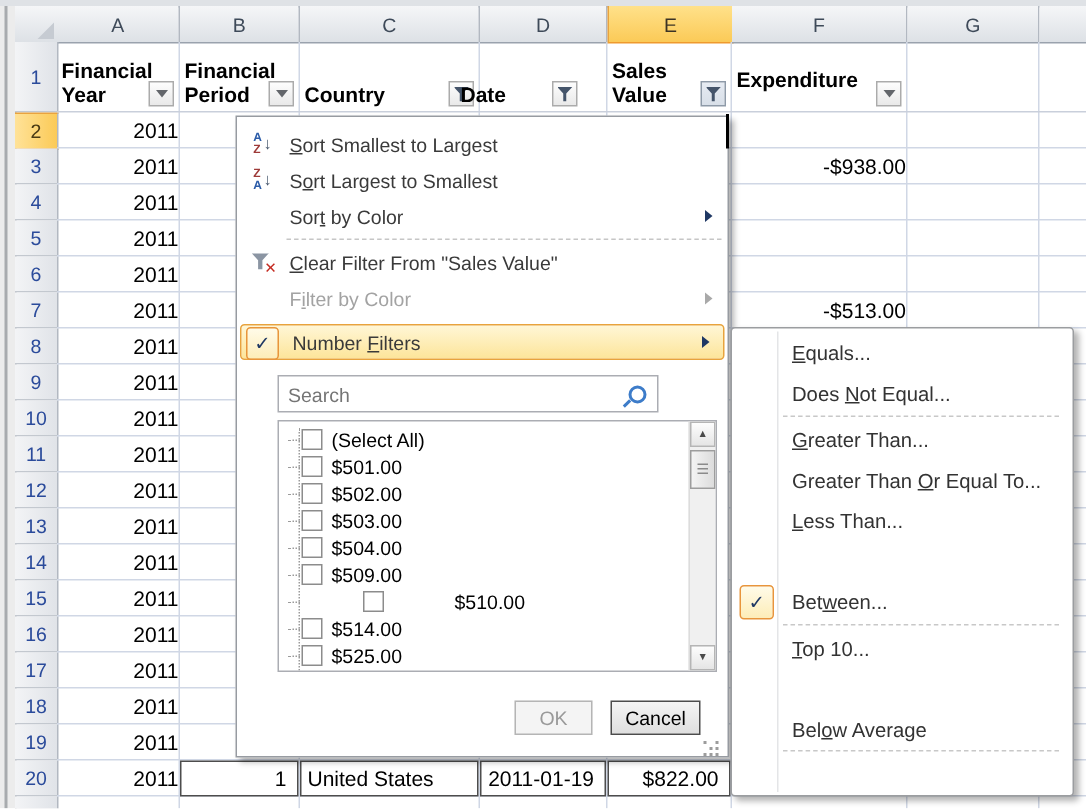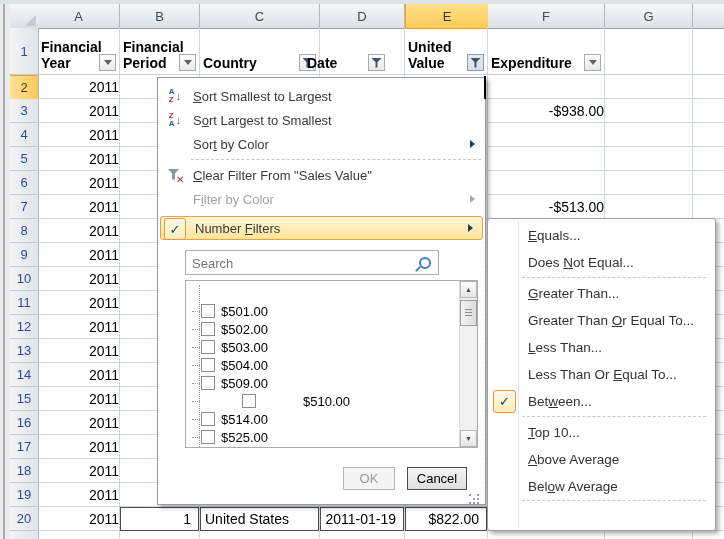--- a/index.html
+++ b/index.html
@@ -204,29 +204,29 @@
       <div class="abs" style="left: 304px; top: 28px; width: 84px; height: 46px;">
         <div class="hdrtext" style="position: absolute; left: 3px; bottom: 3px;">
           <div>Date</div>
         </div>
         <div class="fbtn" style="position: absolute; right: 3px; bottom: 3px;">
           <span class="funnel"></span>
         </div>
       </div>
       <div class="abs" style="left: 405px; top: 28px; width: 82px; height: 46px;">
         <div class="hdrtext" style="position: absolute; left: 3px; bottom: 3px;">
-          <div>United</div>
+          <div>Sales</div>
           <div>Value</div>
         </div>
         <div class="fbtn pressed" style="position: absolute; right: 3px; bottom: 3px;">
           <span class="funnel"></span>
         </div>
       </div>
       <div class="abs" style="left: 488px; top: 28px; width: 116px; height: 46px;">
-        <div class="hdrtext" style="position: absolute; left: 3px; bottom: 3px; text-align: right;">
+        <div class="hdrtext" style="position: absolute; left: 3px; bottom: 13px; text-align: right;">
           <div>Expenditure</div>
         </div>
         <div class="fbtn" style="position: absolute; right: 3px; bottom: 3px;">
           <span class="dArrow"></span>
         </div>
       </div>
       <div class="abs cell r" style="left: 38px; top: 75px; width: 81px; height: 24px;">2011</div>
       <div class="abs cell r" style="left: 38px; top: 99px; width: 81px; height: 24px;">2011</div>
       <div class="abs cell r" style="left: 488px; top: 99px; width: 116px; height: 24px;">-$938.00</div>
       <div class="abs cell r" style="left: 38px; top: 123px; width: 81px; height: 24px;">2011</div>
@@ -305,20 +305,25 @@
   </div>
   <div class="abs listbox" id="listbox">
     <span class="treeline"></span>
     <div class="sbar">
       <div class="sbtn" style="top:0;">▲</div>
       <div class="sthumb">
           <i></i>
         </div>
       <div class="sbtn" style="bottom:0;">▼</div>
     </div>
+  <div class="litem" style="top: 3px;">
+        <span class="twig"></span>
+        <span class="cb"></span>
+        <span>(Select All)</span>
+      </div>
       <div class="litem" style="top: 21px; justify-content: flex-end;">
         <span class="twig"></span>
         <span class="cb"></span>
         <span>$501.00</span>
       </div>
       <div class="litem" style="top: 39px;">
         <span class="twig"></span>
         <span class="cb"></span>
         <span>$502.00</span>
       </div>
@@ -373,32 +378,26 @@
       <div class="smsep" style="top: 58px;"></div>
       <div class="smi" style="top: 61px;">
         <span class="tx"><u>G</u>reater Than...</span>
       </div>
       <div class="smi" style="top: 88px;">
         <span class="tx">Greater Than <u>O</u>r Equal To...</span>
       </div>
       <div class="smi" style="top: 115px;">
         <span class="tx"><u>L</u>ess Than...</span>
       </div>
-      <div class="smi" style="top: 142px;">
-        <span class="tx">Less Than Or <u>E</u>qual To...</span>
-      </div>
       <div class="smi" style="top: 169px;">
         <span class="chkbadge" style="position:absolute;left:4px;top:2px;width:21px;height:21px;">✓</span>
         <span class="tx">Bet<u>w</u>een...</span>
       </div>
       <div class="smsep" style="top: 197px;"></div>
       <div class="smi" style="top: 200px;">
         <span class="tx"><u>T</u>op 10...</span>
       </div>
-      <div class="smi" style="top: 227px;">
-        <span class="tx"><u>A</u>bove Average</span>
-      </div>
       <div class="smi" style="top: 254px;">
         <span class="tx">Bel<u>o</u>w Average</span>
       </div>
       <div class="smsep" style="top: 281px;"></div>
     </div>
 </div>
 
 </body></html>

